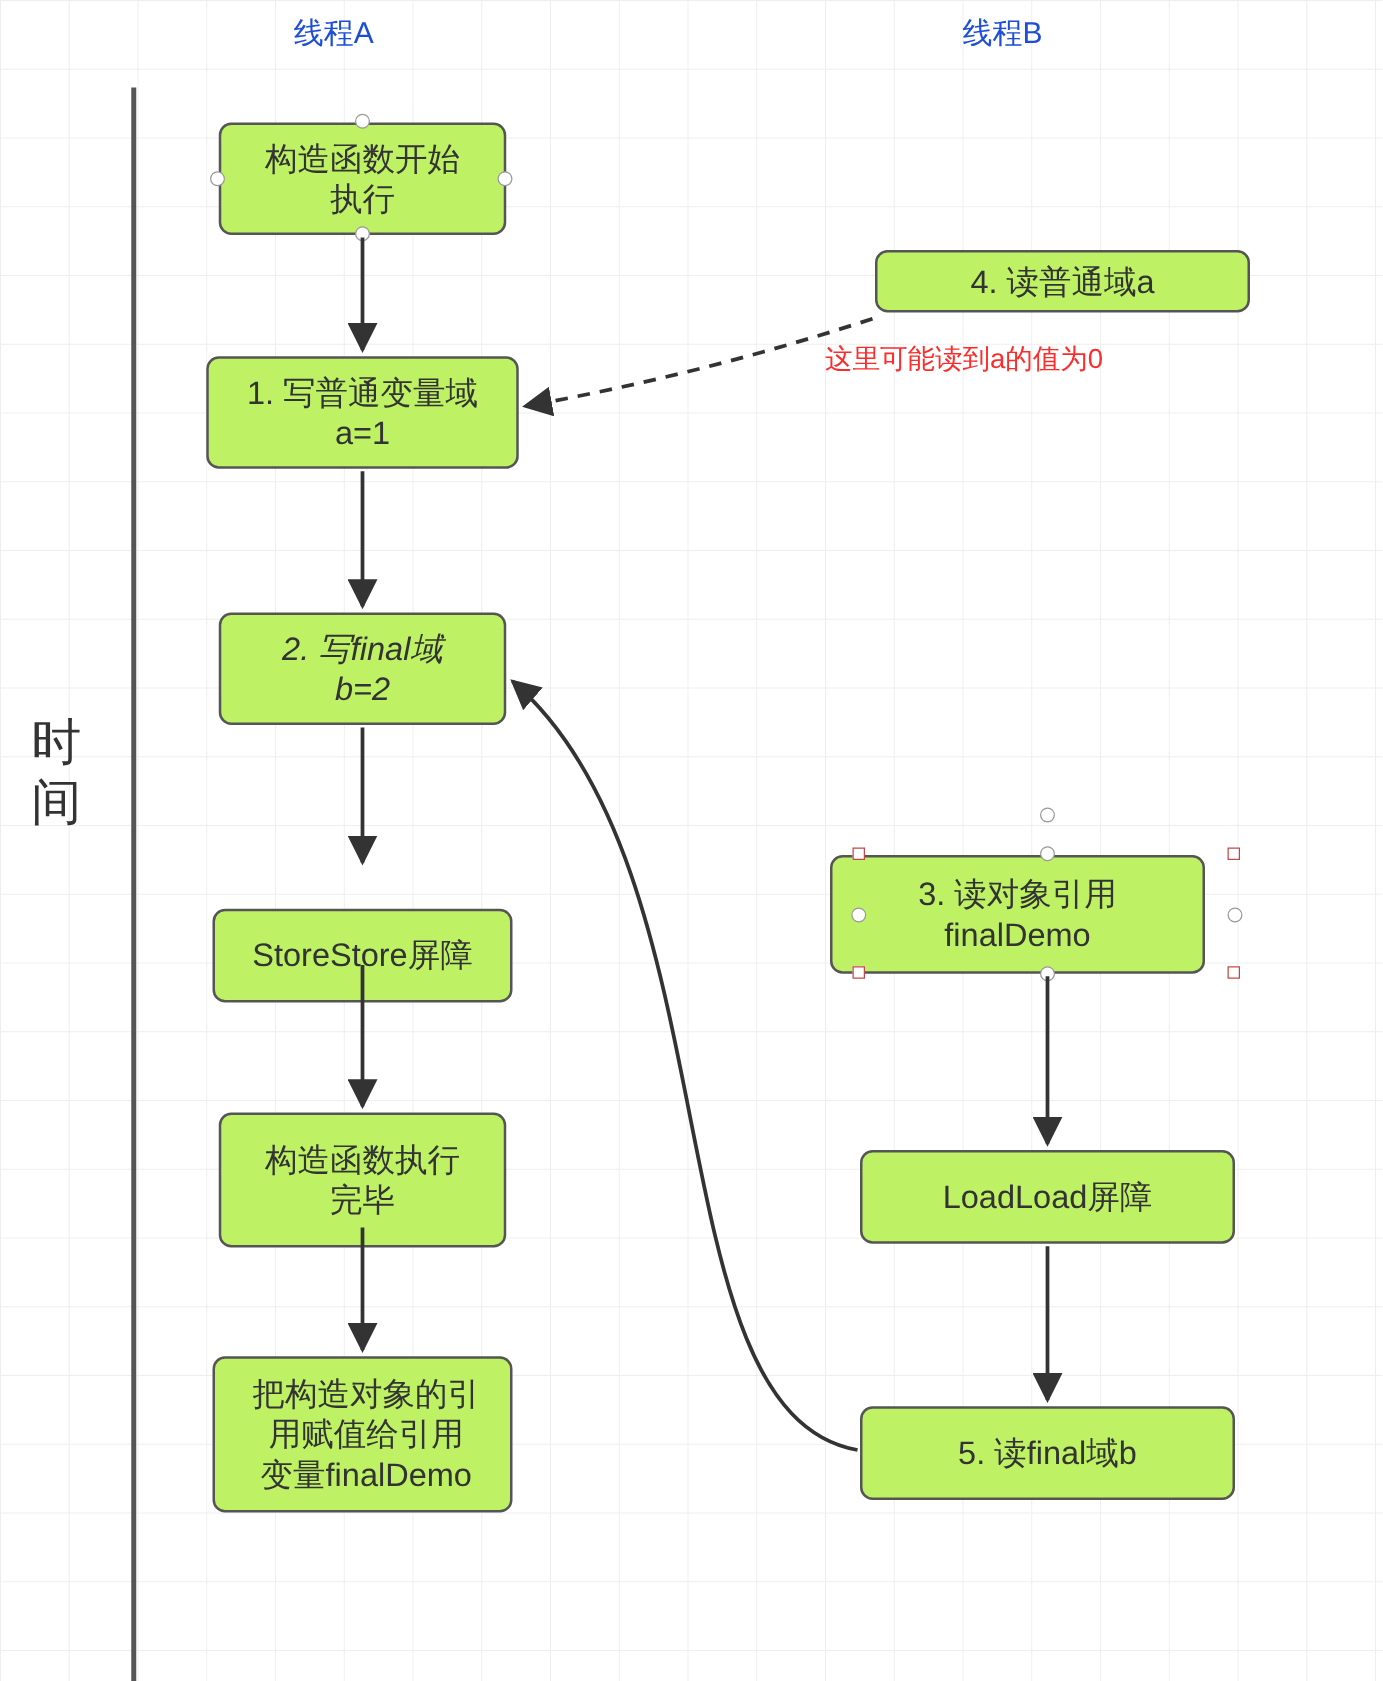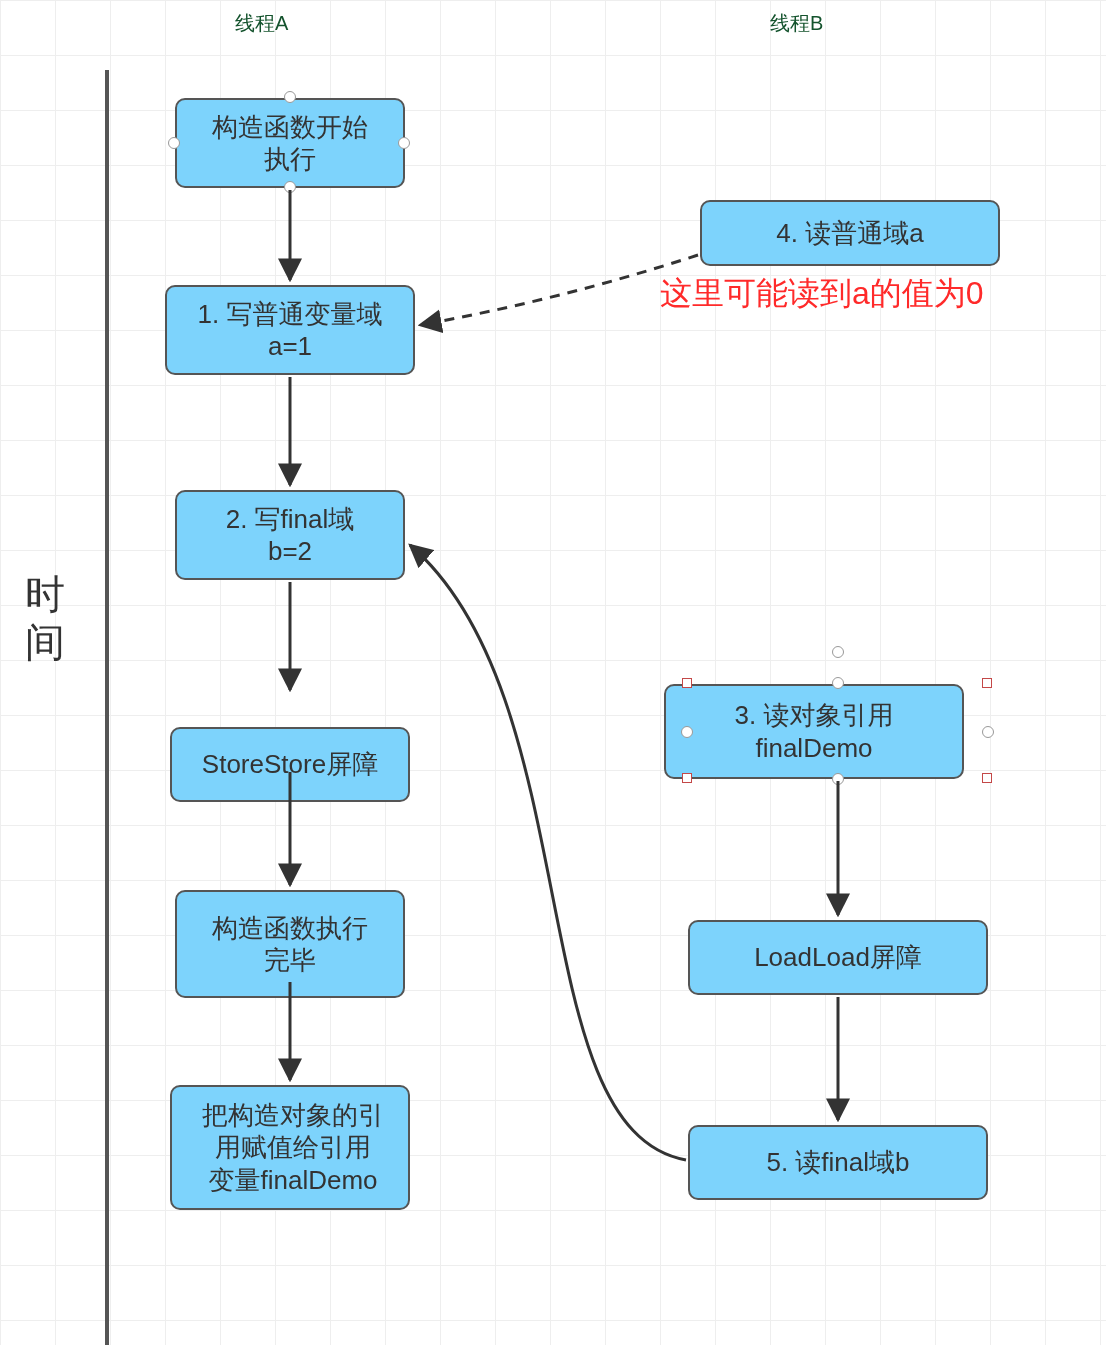--- a/index.html
+++ b/index.html
@@ -18,34 +18,34 @@
     background-size: 55px 55px;
     z-index: 0;
   }
   .canvas {
     position: relative;
     width: 1106px; height: 1345px;
     z-index: 1;
   }
   .label {
     position: absolute;
-    font-size: 20px;
-    color: #14532d;
+    font-size: 24px;
+    color: #1d4ed8;
   }
   .vlabel {
     position: absolute;
     font-size: 40px;
     color: #333;
     line-height: 1.2;
     width: 40px;
     text-align: center;
   }
   .node {
     position: absolute;
-    background: #7dd3fc;
+    background: #bef264;
     border: 2px solid #555;
     border-radius: 10px;
     display: flex;
     align-items: center;
     justify-content: center;
     text-align: center;
     font-size: 26px;
     color: #333;
     padding: 6px 10px;
     line-height: 1.25;
@@ -59,21 +59,21 @@
   .sel-circle {
     position: absolute;
     width: 12px; height: 12px;
     background: #fff;
     border: 1.5px solid #999;
     border-radius: 50%;
   }
   .redtext {
     position: absolute;
     color: #ff2a2a;
-    font-size: 32px;
+    font-size: 22px;
   }
   svg.overlay {
     position: absolute;
     left: 0; top: 0;
     width: 1106px; height: 1345px;
     pointer-events: none;
   }
   .axis {
     position: absolute;
     background: #555;
@@ -97,33 +97,33 @@
 执行</div>
 
   <div class="sel-circle" style="left:284px; top:91px;"></div>
   <div class="sel-circle" style="left:284px; top:181px;"></div>
   <div class="sel-circle" style="left:168px; top:137px;"></div>
   <div class="sel-circle" style="left:398px; top:137px;"></div>
 
   <div class="node" style="left:165px; top:285px; width:250px; height:90px; white-space:pre;">1. 写普通变量域
 a=1</div>
 
-  <div class="node" style="left:175px; top:490px; width:230px; height:90px; white-space:pre;">2. 写final域
+  <div class="node" style="left:175px; top:490px; width:230px; height:90px; white-space:pre;font-style:italic;">2. 写final域
 b=2</div>
 
   <div class="node" style="left:170px; top:727px; width:240px; height:75px;">StoreStore屏障</div>
 
   <div class="node" style="left:175px; top:890px; width:230px; height:108px; white-space:pre;">构造函数执行
 完毕</div>
 
   <div class="node" style="left:170px; top:1085px; width:240px; height:125px; white-space:pre;padding-left:16px;">把构造对象的引
 用赋值给引用
 变量finalDemo</div>
 
-  <div class="node" style="left:700px; top:200px; width:300px; height:66px;">4. 读普通域a</div>
+  <div class="node" style="left:700px; top:200px; width:300px; height:50px;">4. 读普通域a</div>
   <div class="redtext" style="left:660px; top:272px;">这里可能读到a的值为0</div>
 
   <div class="node" style="left:664px; top:684px; width:300px; height:95px; white-space:pre;">3. 读对象引用
 finalDemo</div>
 
   <div class="sel-handle" style="left:682px; top:678px;"></div>
   <div class="sel-handle" style="left:982px; top:678px;"></div>
   <div class="sel-handle" style="left:682px; top:773px;"></div>
   <div class="sel-handle" style="left:982px; top:773px;"></div>
   <div class="sel-circle" style="left:832px; top:677px;"></div>

